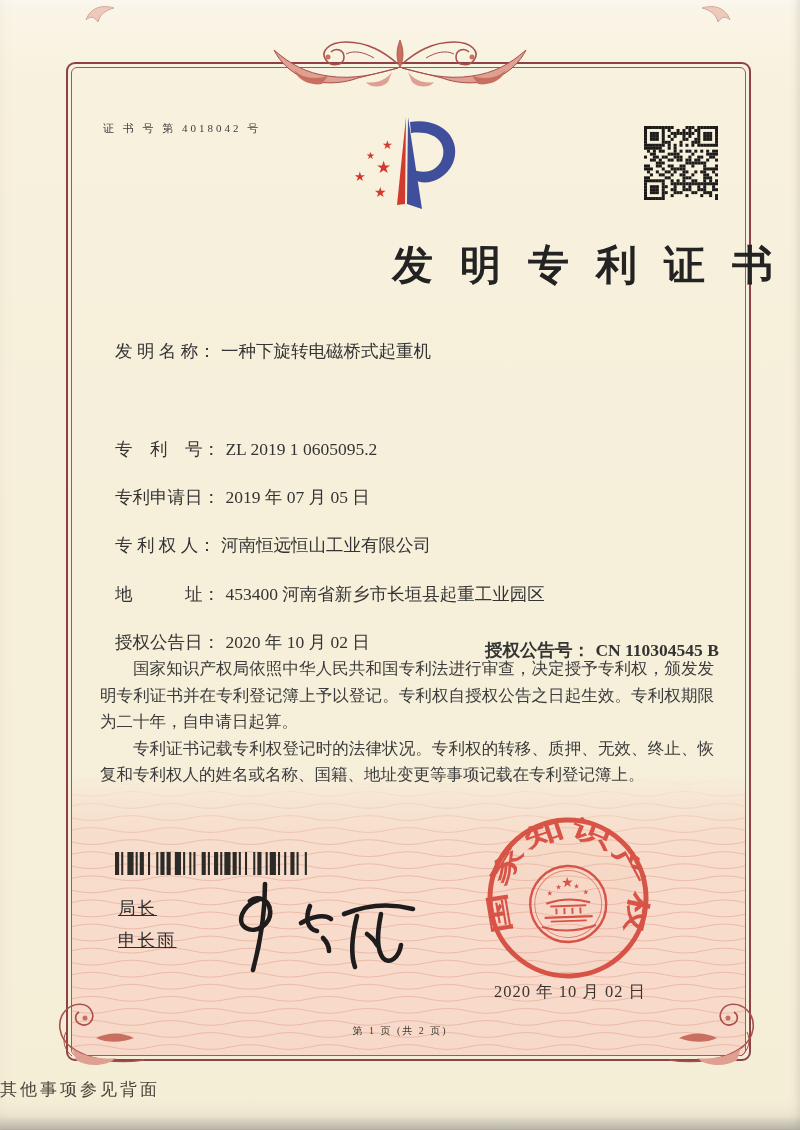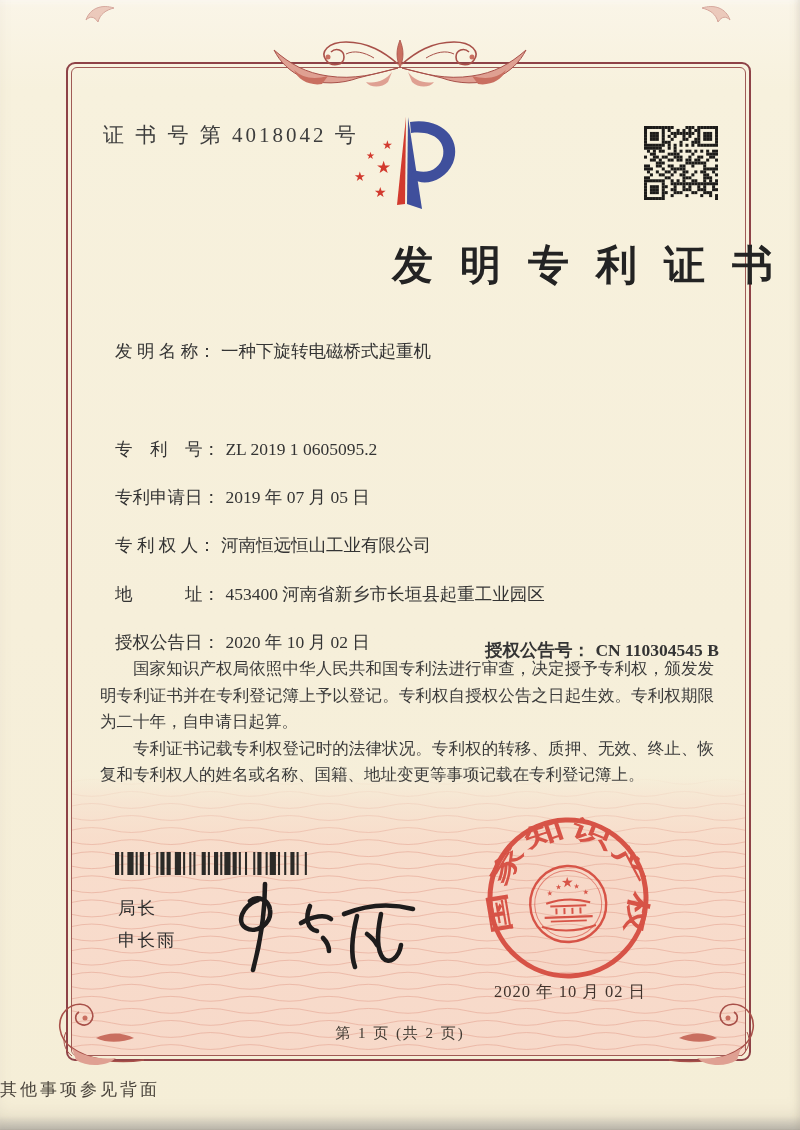--- a/index.html
+++ b/index.html
@@ -18,42 +18,42 @@
   .frame-inner{position:absolute;inset:3px;border:1px solid #a05a55;border-radius:6px;overflow:hidden;}
   
   .pink-zone{position:absolute;left:0;right:0;bottom:0;top:708px;
     background:linear-gradient(180deg,rgba(248,218,202,0) 0%,rgba(248,218,202,.45) 9%,rgba(248,217,200,.8) 22%,#f8dccc 45%,#f7d9c9 100%);}
   .pink-zone svg{position:absolute;inset:0;width:100%;height:100%;
     -webkit-mask-image:linear-gradient(180deg,transparent 0,#000 26%);
             mask-image:linear-gradient(180deg,transparent 0,#000 26%);}
   
   .orn{position:absolute;pointer-events:none;}
   
-  .cert-no{position:absolute;left:103px;top:121px;font-size:21px;letter-spacing:3px;color:#3d3d3d;}
+  .cert-no{position:absolute;left:103px;top:121px;font-size:11px;letter-spacing:3px;color:#3d3d3d;}
   .logo{position:absolute;left:346px;top:111px;}
   .qr{position:absolute;left:644px;top:126px;width:74px;height:74px;}
   .title{position:absolute;left:0;right:0;top:238px;text-align:right;
     font-size:41px;font-weight:bold;letter-spacing:27px;text-indent:27px;color:#232323;}
   
   .row{position:absolute;left:115px;font-size:17.5px;white-space:nowrap;color:#343434;}
   .row .lab{display:inline-block;min-width:99px;}
   .row .val{margin-left:1px;margin-top:48px;}
   .grant-no{position:absolute;left:370px;top:8px;font-weight:bold;}
   
   .paras{position:absolute;left:100px;top:656px;width:614px;font-size:16.5px;
     line-height:26.5px;text-align:justify;color:#3b3b3b;}
   .paras p{margin:0;text-indent:2em;}
   
   .barcode{position:absolute;left:115px;top:852px;width:196px;height:23px;}
-  .officer{position:absolute;left:118px;top:892px;font-size:17.5px;line-height:32px;color:#2e2e2e;letter-spacing:2px;}
+  .officer{position:absolute;left:118px;top:892px;font-size:17.5px;line-height:32px;color:#2e2e2e;letter-spacing:2px;text-decoration:underline;}
   .signature{position:absolute;left:224px;top:878px;}
   .seal{position:absolute;left:484px;top:814px;transform:rotate(-2deg);}
   .seal-date{position:absolute;left:470px;top:981px;width:200px;text-align:center;
     font-size:16.5px;letter-spacing:1px;color:#40332c;}
-  .page-note{position:absolute;left:0;right:0;top:1024px;text-align:center;font-size:15px;color:#413b33;letter-spacing:2px;}
+  .page-note{position:absolute;left:0;right:0;top:1024px;text-align:center;font-size:10px;color:#413b33;letter-spacing:2px;}
   .back-note{position:absolute;left:0;right:0;top:1078px;text-align:left;font-size:17px;color:#4a443c;letter-spacing:3px;}
   .star{font-family:"DejaVu Sans",sans-serif;}
 </style>
 </head>
 <body>
 
 <div class="paper">
 
   <svg class="orn" style="left:84px;top:2px;opacity:.5" width="34" height="22" viewBox="0 0 34 22">
     <path d="M2,18 C6,6 18,2 30,6 C22,8 16,12 14,20 C10,14 6,14 2,18" fill="#dfa092" stroke="#b0564e" stroke-width="1"></path>

